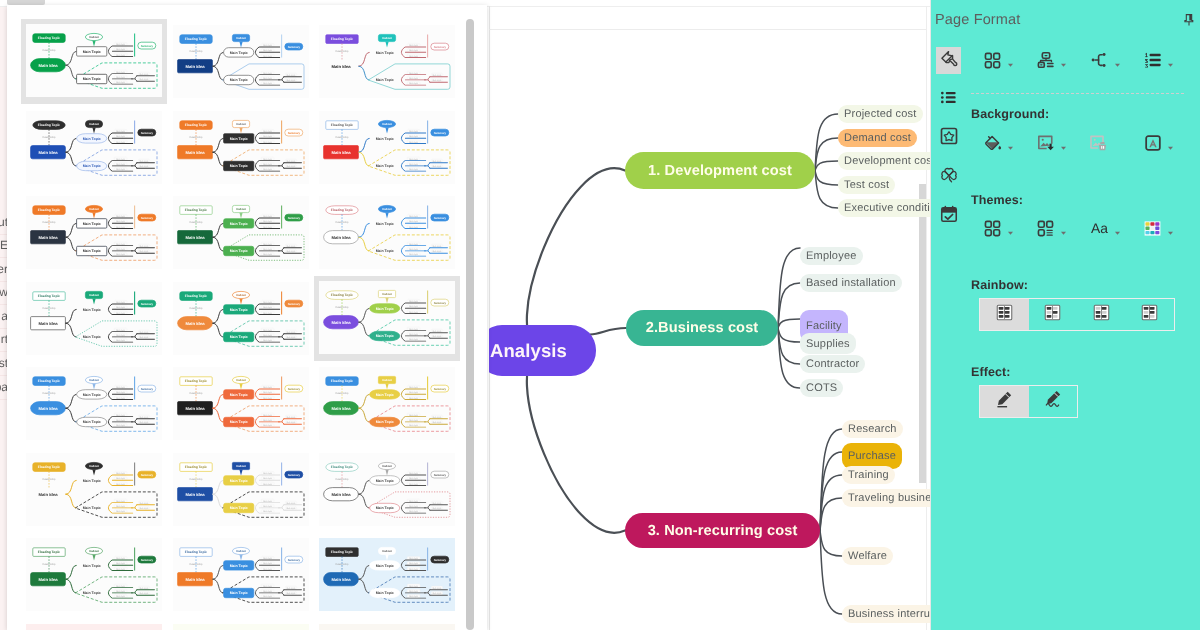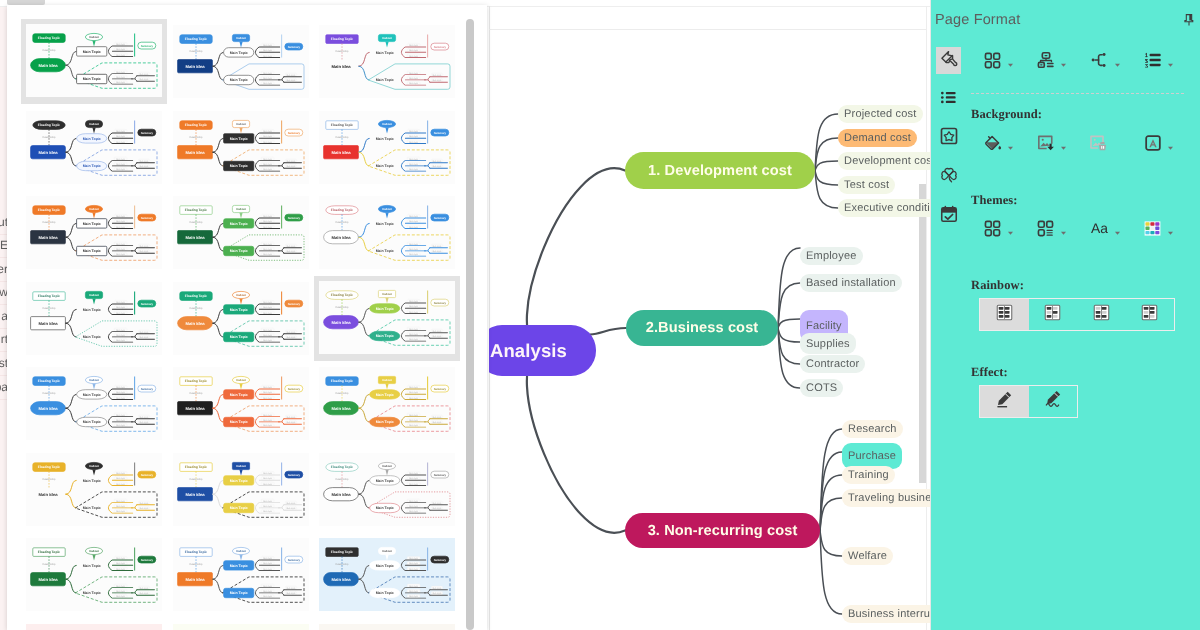--- a/index.html
+++ b/index.html
@@ -44,21 +44,21 @@
   .icon-rail{position:absolute;left:5px;top:47px;width:26px;}
   .rail-btn{width:25px;height:27px;display:flex;align-items:center;justify-content:center;
             margin-bottom:12px;}
   .rail-btn.sel{background:#d8d8d8;}
   .fmt-body{position:absolute;left:40px;top:40px;width:228px;}
   .tool-row{display:flex;align-items:center;height:26px;}
   .tool{display:flex;align-items:center;}
   .tool-ic{width:21px;height:21px;display:flex;align-items:center;justify-content:center;}
   .caret{width:9px;height:9px;margin-left:3px;display:block;}
   .sep{height:0;border-top:1px dashed #cfcfcf;}
-  .sect-label{font-size:12.5px;font-weight:bold;color:#333333;letter-spacing:.1px;font-family:Liberation Serif, serif;}
+  .sect-label{font-size:12.5px;font-weight:bold;color:#333333;letter-spacing:.1px;}
   .seg{display:flex;border:1px solid #ededed;box-sizing:border-box;}
   .seg-item{width:48.5px;height:31px;display:flex;align-items:center;justify-content:center;
             box-sizing:border-box;}
   .seg-item.sel{background:#dcdcdc;}
 
   
   #gallery{position:absolute;left:7px;top:5px;width:480px;height:625px;
            background:#fff;overflow:hidden;
            box-shadow:0 1px 5px rgba(0,0,0,.16);}
   .gal-body{position:absolute;left:0;top:0;width:480px;height:625px;}
@@ -132,21 +132,21 @@
         <div class="node node-sub" style="left: 349px; top: 199px; height: 18px; background: rgb(243, 247, 231);">Executive condition</div>
         <div class="node node-main" style="left: 137px; top: 310px; width: 152px; height: 36px; background: rgb(56, 181, 147); border-radius: 18px;">2.Business cost</div>
         <div class="node node-sub" style="left: 311px; top: 239px; height: 18px; background: rgb(234, 242, 238); margin-top: 8px;">Employee</div>
         <div class="node node-sub" style="left: 311px; top: 274px; height: 18px; background: rgb(234, 242, 238);">Based installation</div>
         <div class="node node-sub" style="left: 311px; top: 310px; height: 32px; background: #c4b5fd;">Facility</div>
         <div class="node node-sub" style="left: 311px; top: 333px; height: 21px; background: rgb(234, 242, 238);">Supplies</div>
         <div class="node node-sub" style="left: 311px; top: 355px; height: 18px; background: rgb(234, 242, 238);">Contractor</div>
         <div class="node node-sub" style="left: 311px; top: 379px; height: 18px; background: rgb(234, 242, 238);">COTS</div>
         <div class="node node-main" style="left: 136px; top: 513px; width: 195px; height: 35px; background: #be185d; border-radius: 17.5px;">3. Non-recurring cost</div>
         <div class="node node-sub" style="left: 353px; top: 420px; height: 18px; background: rgb(251, 244, 230);">Research</div>
-        <div class="node node-sub" style="left: 353px; top: 443px; height: 26px; background: #5eead4;">Purchase</div>
+        <div class="node node-sub" style="left: 353px; top: 443px; height: 26px; background: #eab308;">Purchase</div>
         <div class="node node-sub" style="left: 353px; top: 466px; height: 18px; background: rgb(251, 244, 230);">Training</div>
         <div class="node node-sub" style="left: 353px; top: 489px; height: 18px; background: rgb(251, 244, 230);">Traveling business</div>
         <div class="node node-sub" style="left: 353px; top: 547px; height: 18px; background: rgb(251, 244, 230);">Welfare</div>
         <div class="node node-sub" style="left: 353px; top: 605px; height: 18px; background: rgb(251, 244, 230);">Business interruption</div>
       </div>
   </div>
   <div class="fmt-panel">
     <div class="fmt-title">Page Format</div>
     <div class="pin-btn">
       <svg width="16" height="16" viewBox="0 0 16 16">

